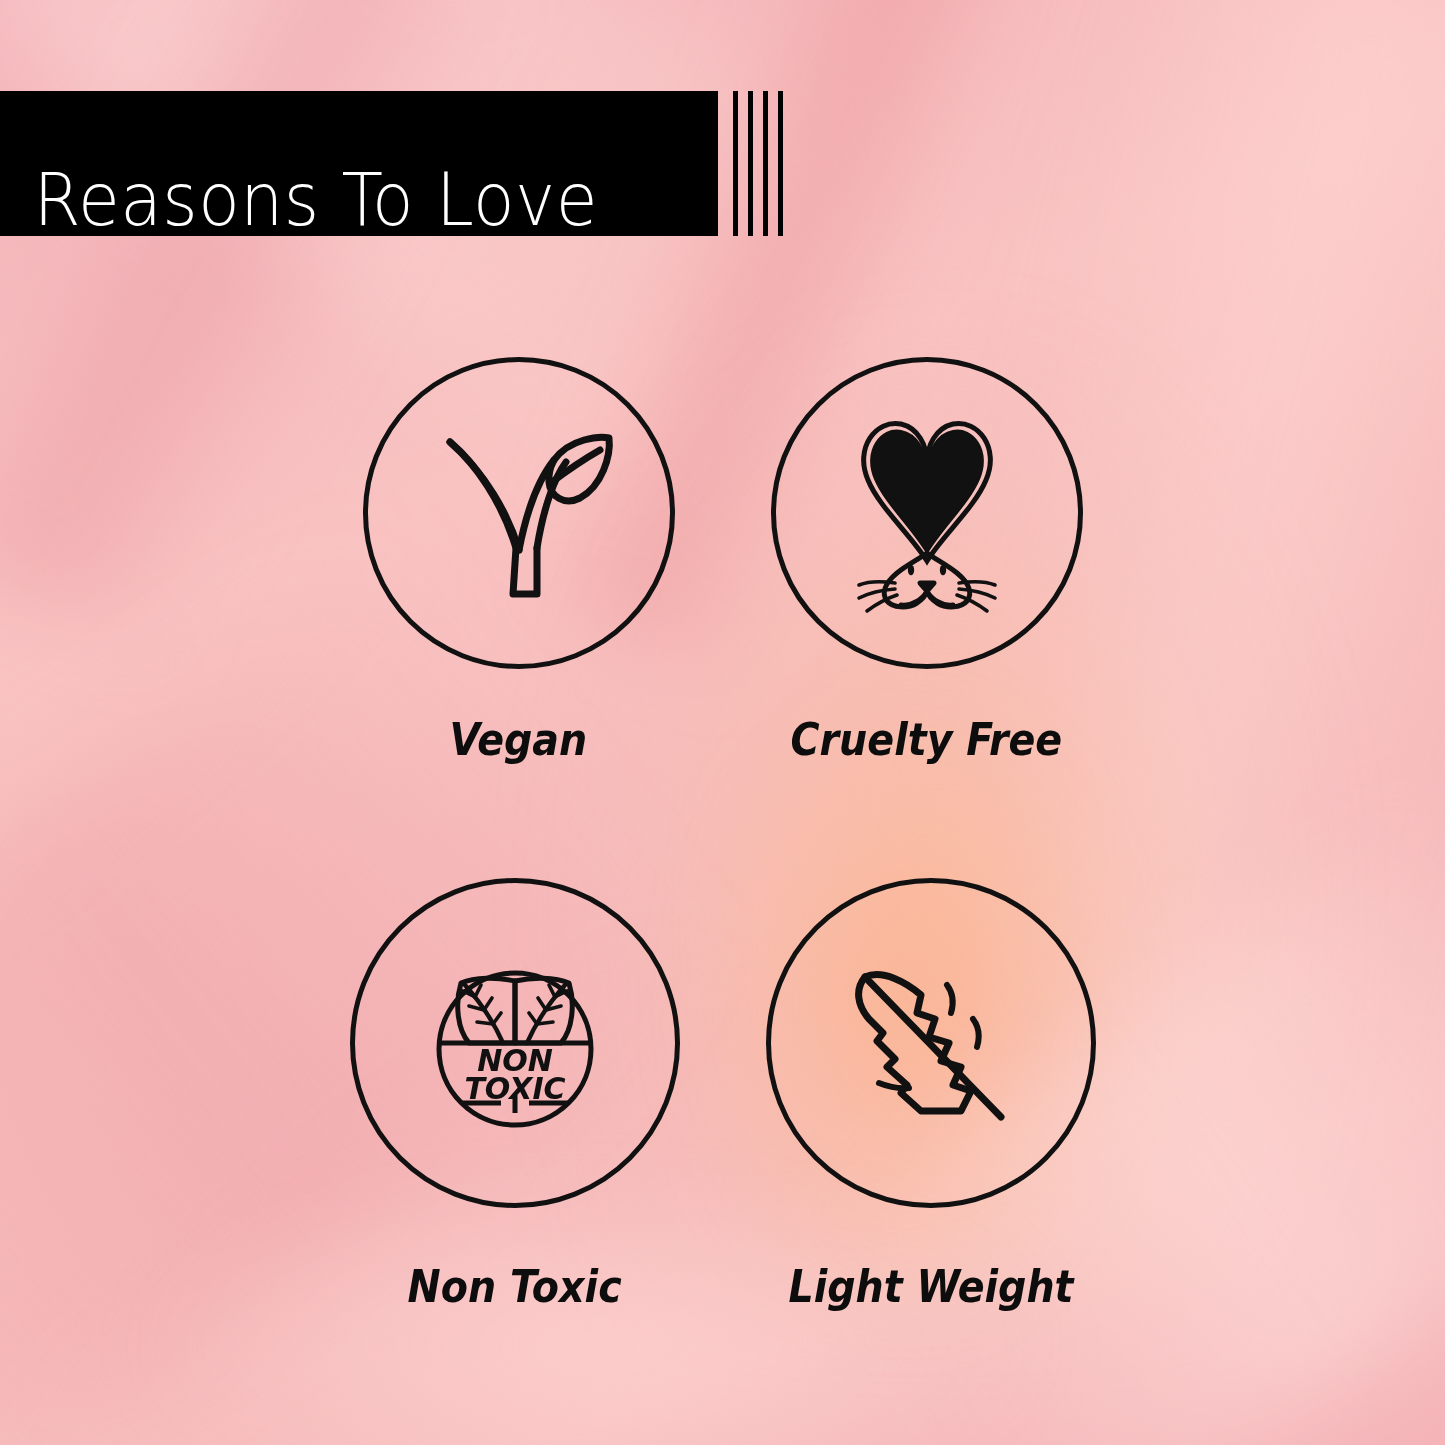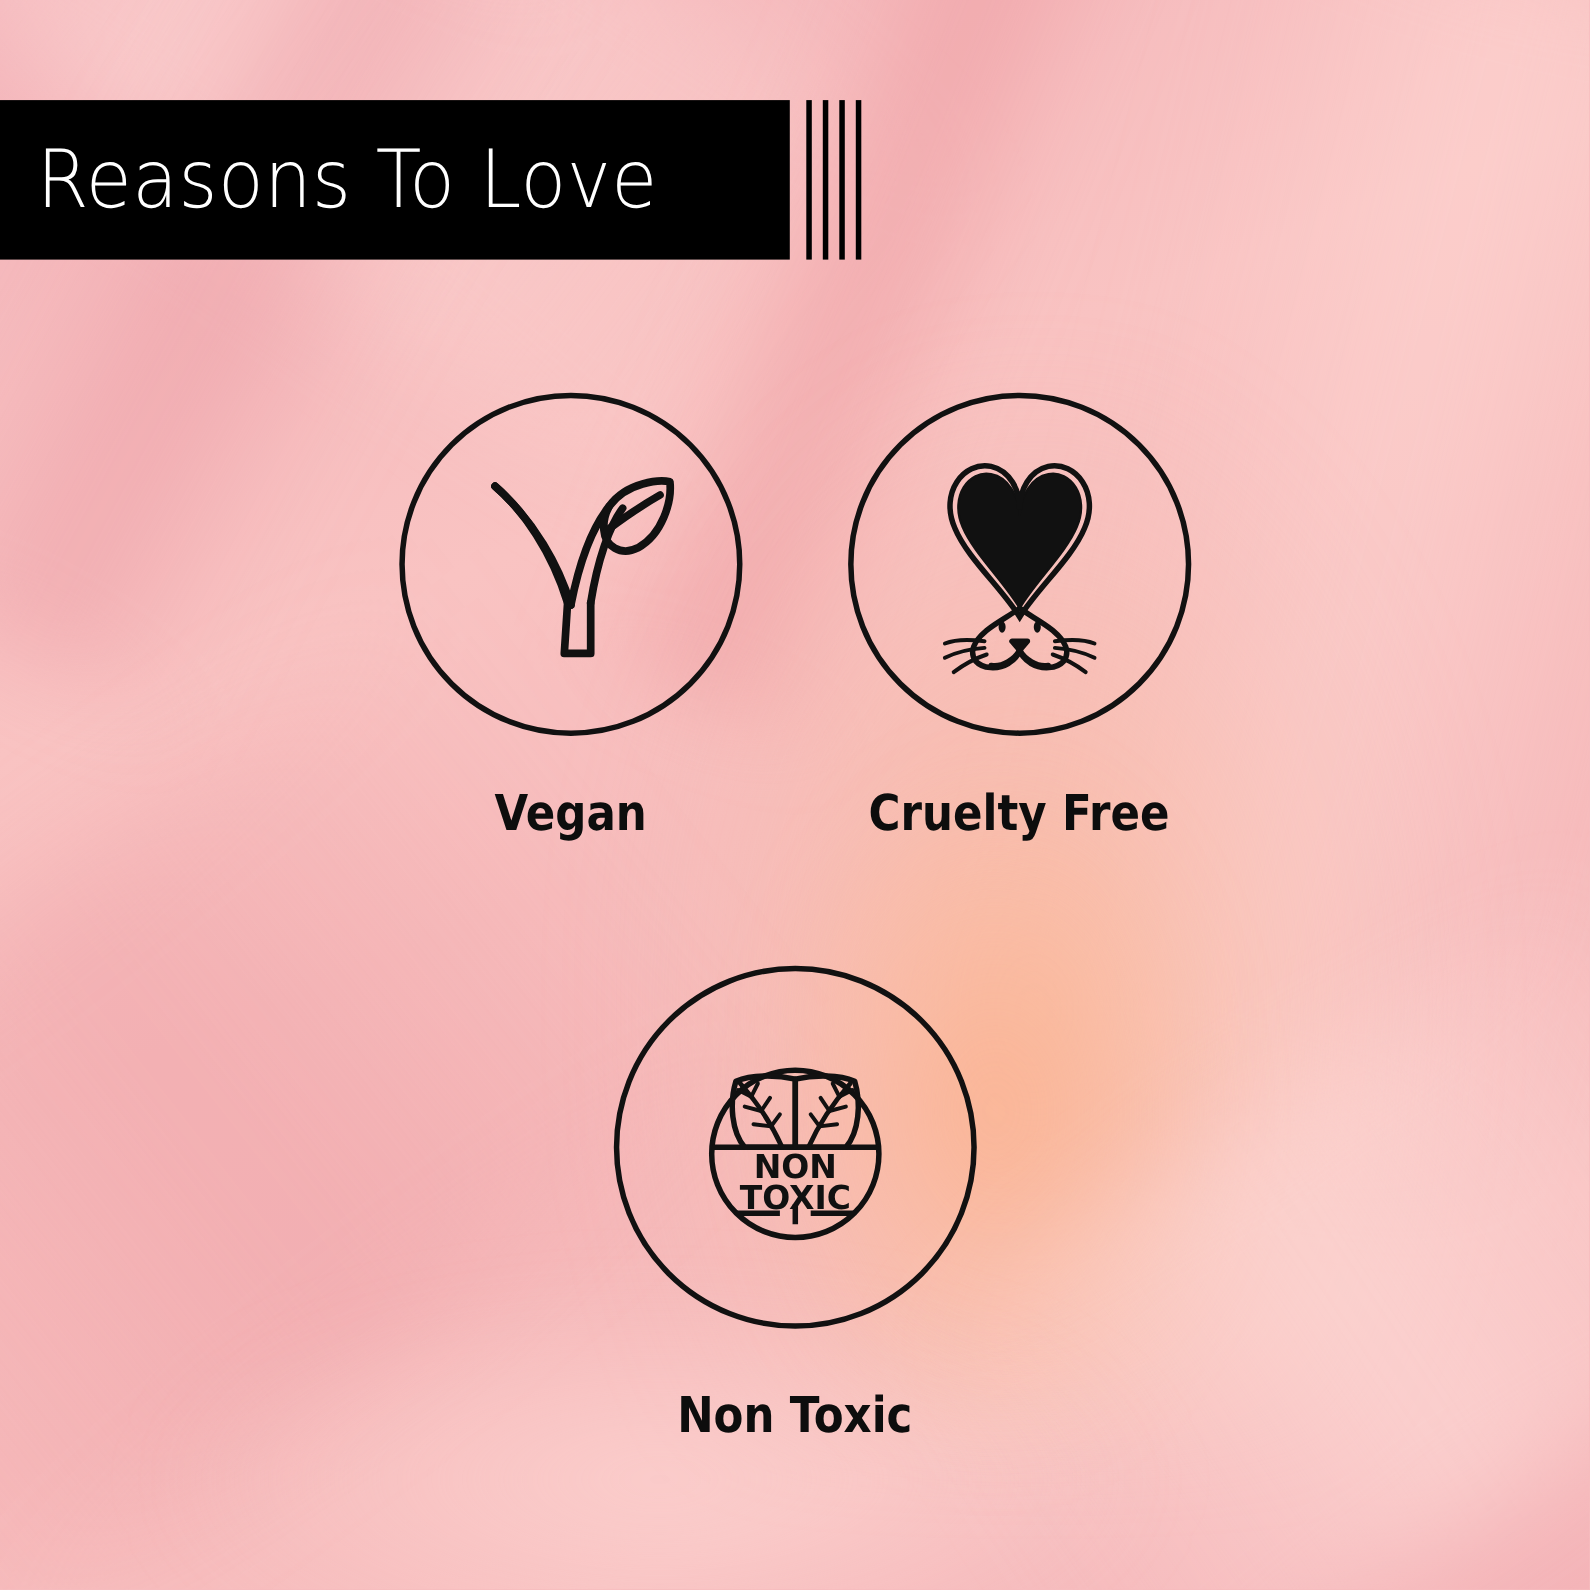--- a/index.html
+++ b/index.html
@@ -135,21 +135,21 @@
     position: absolute;
     left: 0; top: 91px;
     height: 145px;
     display: flex;
     align-items: stretch;
   }
   #title-bar {
     width: 718px;
     background: #000000;
     display: flex;
-    align-items: center;
+    align-items: flex-end;
   }
   #title-text {
     color: #ffffff;
     font-family: "DejaVu Sans", sans-serif;
     font-size: 73px;
     font-weight: 300;
     letter-spacing: 0.5px;
     line-height: 1;
     padding-left: 36px;
     white-space: nowrap;
@@ -174,20 +174,21 @@
     justify-content: center;
     width: 1445px;
   }
   #row-top    { top: 357px; gap: 96px; }
   #row-bottom { top: 878px; gap: 86px; }
 
   .badge {
     display: flex;
     flex-direction: column;
     align-items: center;
+    font-style: italic;
   }
   .badge-circle {
     border: 5px solid #111111;
     border-radius: 50%;
     display: flex;
     align-items: center;
     justify-content: center;
     box-sizing: border-box;
   }
   #row-top .badge-circle    { width: 312px; height: 312px; }
@@ -361,17 +362,46 @@
             <path d="M106 44 L 106 106" stroke-width="4"></path>
           </g>
 
           <text x="106" y="134" text-anchor="middle" font-family="DejaVu Sans, sans-serif" font-size="30" font-weight="bold" fill="#111111">NON</text>
           <text x="106" y="162" text-anchor="middle" font-family="DejaVu Sans, sans-serif" font-size="30" font-weight="bold" fill="#111111">TOXIC</text>
         </svg>
       </div>
       <div class="badge-label">Non Toxic</div>
     </div>
 
+    <div class="badge">
+      <div class="badge-circle">
+        <svg class="glyph" width="220" height="220" viewBox="0 0 220 220">
+          <g fill="none" stroke="#111111" stroke-width="7" stroke-linecap="round" stroke-linejoin="round">
+
+            <path d="M44 44 L 180 184"></path>
+
+            <path d="M44 44
+                     C 34 56, 36 72, 48 86
+                     L 62 100
+                     L 56 108 L 74 126
+                     L 66 134 L 86 152
+                     L 80 160 L 100 178
+                     L 140 178
+                     L 150 158 L 132 152
+                     L 140 134 L 120 128
+                     L 128 110 L 108 104
+                     L 114 86 L 96 80
+                     L 100 62
+                     C 86 50, 62 36, 44 44 Z"></path>
+
+            <path d="M126 52 C 132 60, 133 70, 130 80" stroke-width="6"></path>
+            <path d="M152 86 C 158 94, 159 104, 156 114" stroke-width="6"></path>
+            <path d="M58 150 C 68 154, 78 156, 88 155" stroke-width="6"></path>
+          </g>
+        </svg>
+      </div>
+      <div class="badge-label">Light Weight</div>
+    </div>
 
 
   </div>
 
 </div>
 
 </body></html>

